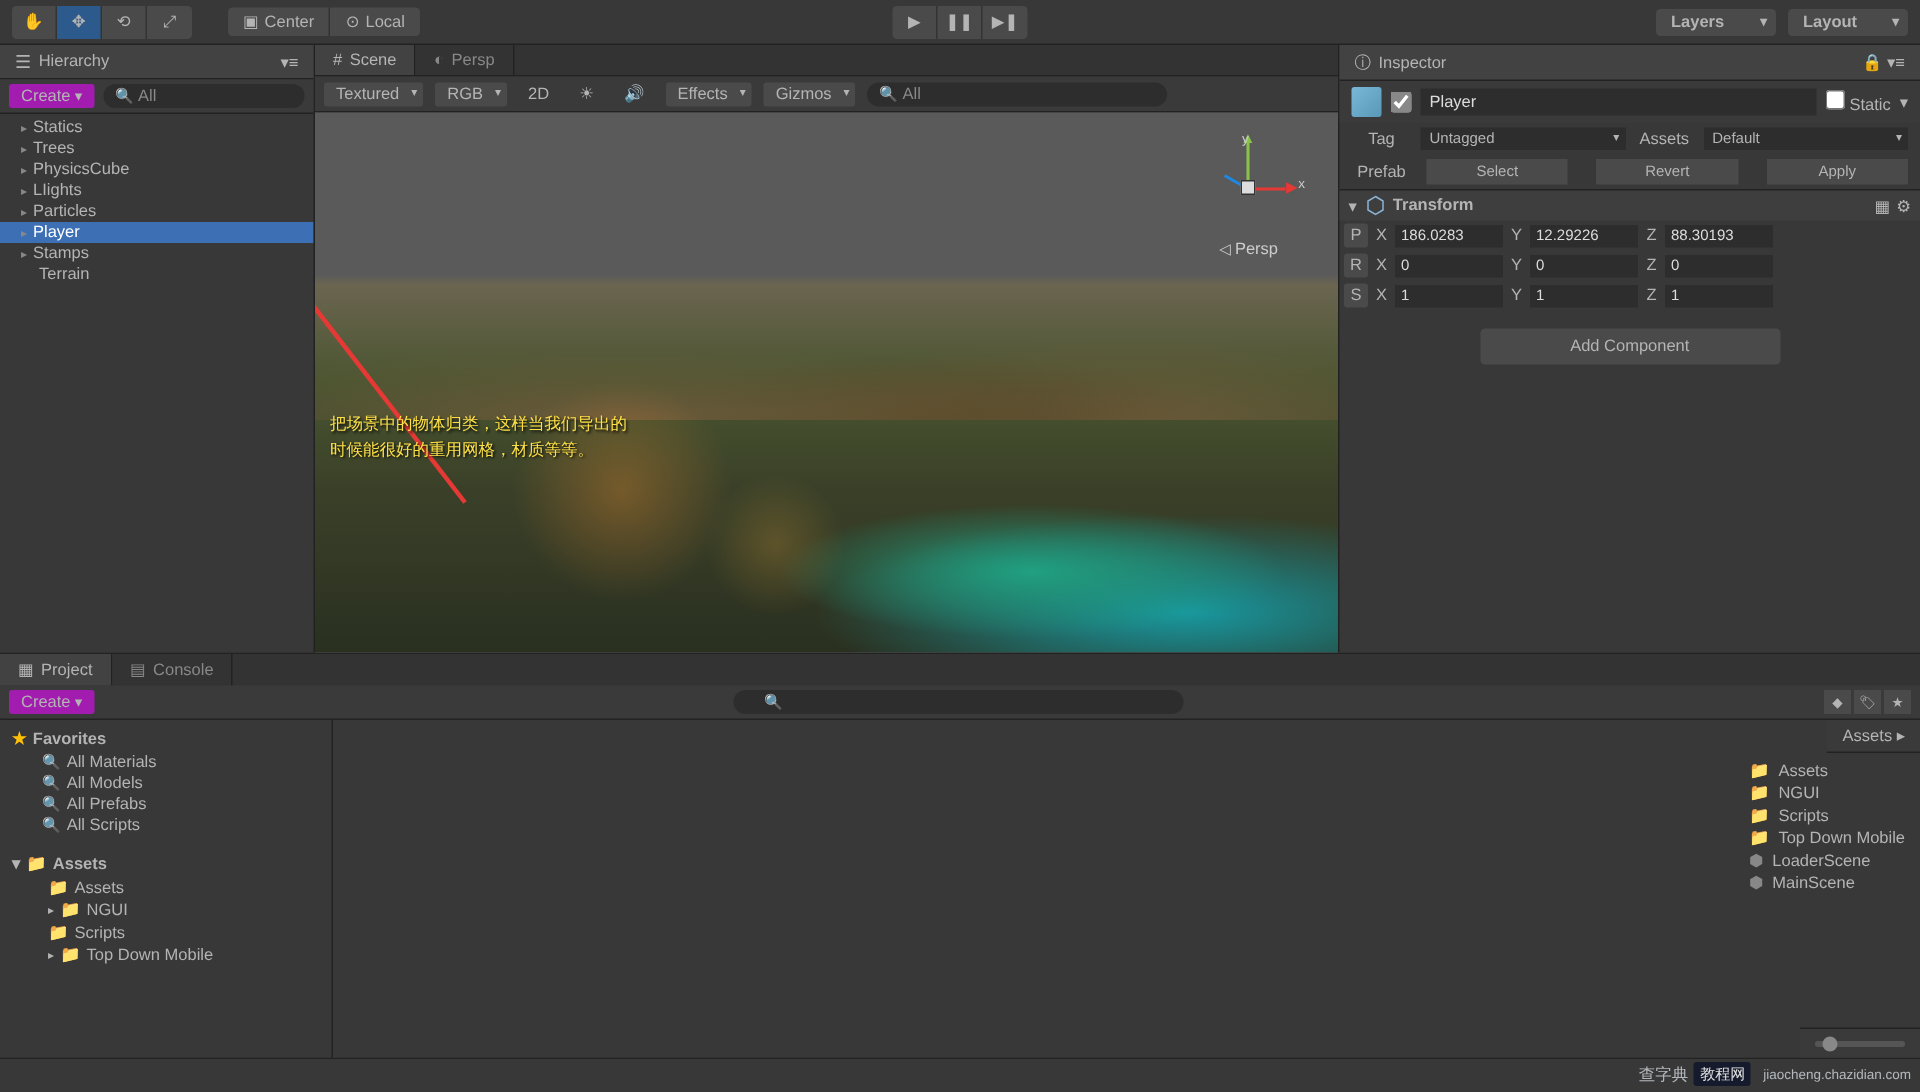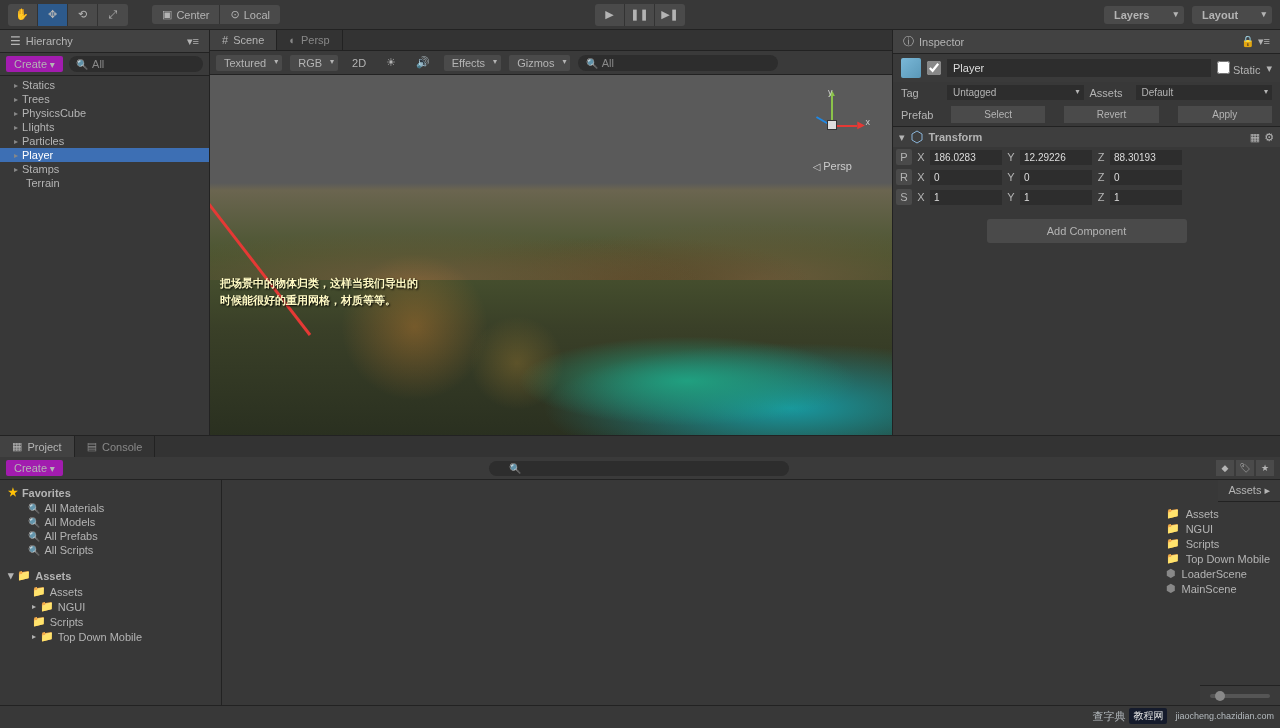--- a/index.html
+++ b/index.html
@@ -46,28 +46,28 @@
 .gizmo { position: absolute; top: 20px; right: 30px; width: 60px; height: 60px; }
 .gizmo-y { position: absolute; left: 50%; top: 0; width: 2px; height: 25px; background: #8bc34a; transform: translateX(-50%); }
 .gizmo-y::after { content: '▲'; position: absolute; top: -8px; left: -4px; color: #8bc34a; font-size: 10px; }
 .gizmo-x { position: absolute; left: 50%; top: 50%; width: 25px; height: 2px; background: #e53935; }
 .gizmo-x::after { content: '▶'; position: absolute; right: -8px; top: -6px; color: #e53935; font-size: 10px; }
 .gizmo-z { position: absolute; left: 50%; top: 50%; width: 18px; height: 2px; background: #1e88e5; transform: rotate(210deg); transform-origin: left; }
 .gizmo-center { position: absolute; left: 50%; top: 50%; width: 10px; height: 10px; background: #ddd; border: 1px solid #333; transform: translate(-50%,-50%); }
 .gizmo-label { position: absolute; font-size: 9px; color: #ccc; }
 .persp-label { position: absolute; top: 85px; right: 40px; font-size: 10px; color: #ccc; }
 .annotation-arrow { position: absolute; top: 85px; left: -45px; }
-.annotation-text { position: absolute; top: 200px; left: 10px; color: #fef9c3; font-size: 14px; font-weight: bold; line-height: 1.5; text-shadow: 1px 1px 2px #000; }
+.annotation-text { position: absolute; top: 200px; left: 10px; color: #fde047; font-size: 14px; font-weight: normal; line-height: 1.5; text-shadow: 1px 1px 2px #000; }
 .inspector-panel { width: 388px; background: #383838; border-left: 1px solid #222; display: flex; flex-direction: column; }
 .insp-header { display: flex; align-items: center; padding: 4px 8px; gap: 6px; background: #3a3a3a; }
 .cube-icon { width: 20px; height: 20px; background: linear-gradient(135deg, #7ab8d8 0%, #5a98b8 100%); border-radius: 2px; }
 .insp-chk { width: 14px; height: 14px; }
 .insp-name-field { background: #2d2d2d; border: none; color: #ddd; padding: 3px 6px; flex: 1; font-size: 11px; }
 .insp-row { display: flex; align-items: center; padding: 3px 8px; gap: 6px; font-size: 10px; }
-.insp-label { min-width: 40px; }
+.insp-label { min-width: 40px; text-align: center; }
 .insp-dd { background: #2d2d2d; padding: 2px 16px 2px 6px; flex: 1; position: relative; cursor: pointer; font-size: 10px; }
 .insp-dd::after { content: '▾'; position: absolute; right: 4px; font-size: 8px; }
 .insp-btns { display: flex; gap: 19px; margin-left: 4px; flex: 1; }
 .insp-btn { background: #4a4a4a; padding: 3px 0; flex: 1; text-align: center; cursor: pointer; font-size: 10px; }
 .component-header { display: flex; align-items: center; padding: 3px 6px; background: #3e3e3e; gap: 5px; border-top: 1px solid #222; }
 .comp-icon { width: 14px; height: 14px; }
 .comp-title { font-weight: bold; font-size: 11px; text-align: right; }
 .comp-opts { margin-left: auto; display: flex; gap: 4px; }
 .transform-row { display: flex; align-items: center; padding: 2px 3px; gap: 3px; font-size: 10px; }
 .tr-label { width: 16px; height: 16px; background: #4a4a4a; display: flex; align-items: center; justify-content: center; border-radius: 2px; cursor: pointer; }

